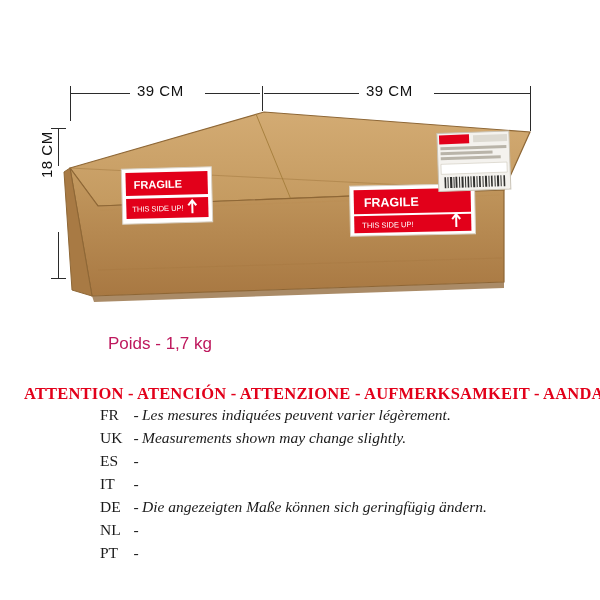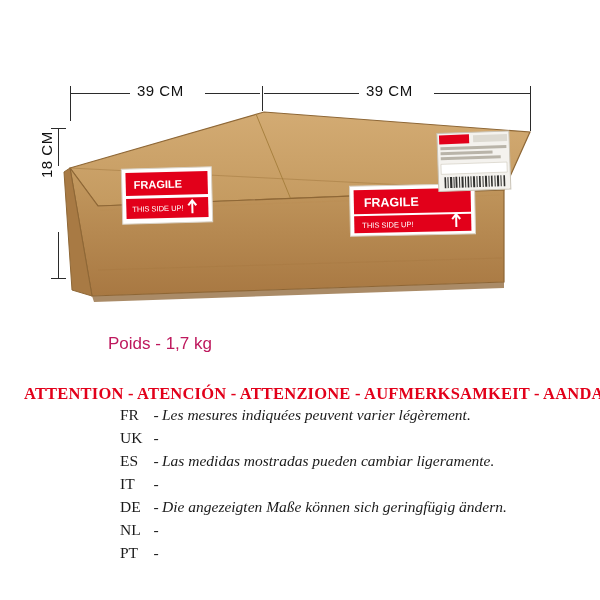--- a/index.html
+++ b/index.html
@@ -79,21 +79,20 @@
     letter-spacing: 0.2px;
     white-space: nowrap;
   }
 
   
   #disclaimer-list {
     position: absolute;
     left: 100px;
     top: 406px;
     width: 420px;
-    margin-left: 20px;
   }
   .disclaimer-row {
     display: flex;
     align-items: baseline;
     height: 23px;
     font-size: 15.5px;
     color: #1a1a1a;
   }
   .lang-code {
     width: 30px;
@@ -225,25 +224,25 @@
 
   <div id="disclaimer-list">
     <div class="disclaimer-row">
       <span class="lang-code">FR</span>
       <span class="dash">-</span>
       <span class="disclaimer-text">Les mesures indiquées peuvent varier légèrement.</span>
     </div>
     <div class="disclaimer-row">
       <span class="lang-code">UK</span>
       <span class="dash">-</span>
+      <span class="disclaimer-text">Measurements shown may change slightly.</span>
     </div>
     <div class="disclaimer-row">
       <span class="lang-code">ES</span>
       <span class="dash">-</span>
-      <span class="disclaimer-text">Las medidas mostradas pueden cambiar ligeramente.</span>
     </div>
     <div class="disclaimer-row">
       <span class="lang-code">IT</span>
       <span class="dash">-</span>
     </div>
     <div class="disclaimer-row">
       <span class="lang-code">DE</span>
       <span class="dash">-</span>
       <span class="disclaimer-text">Die angezeigten Maße können sich geringfügig ändern.</span>
     </div>

